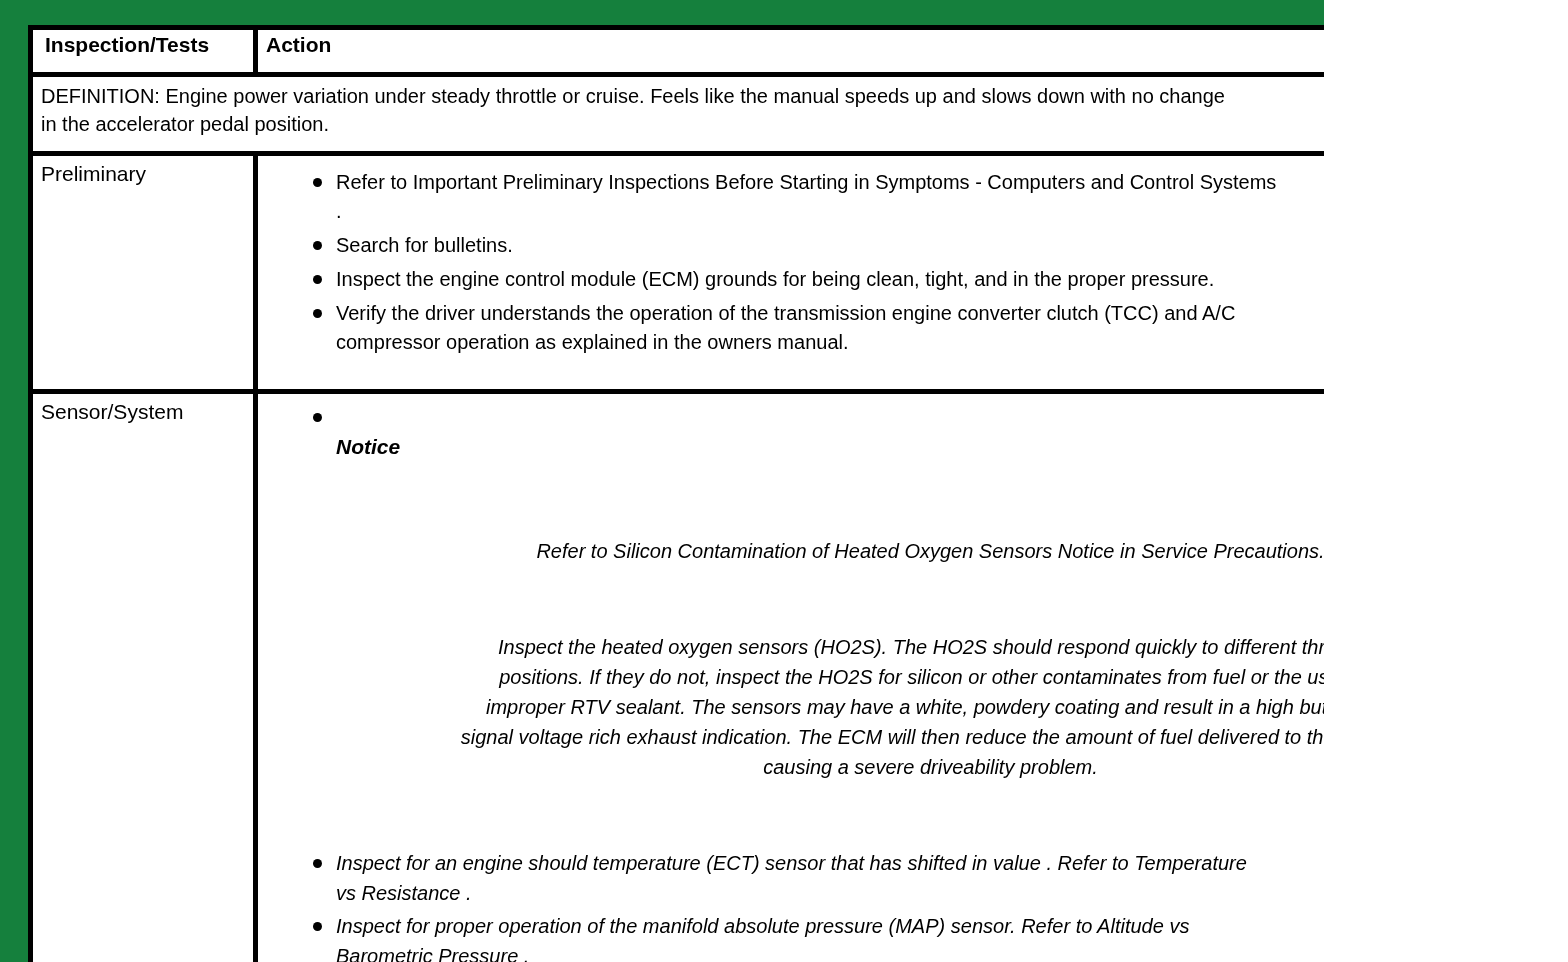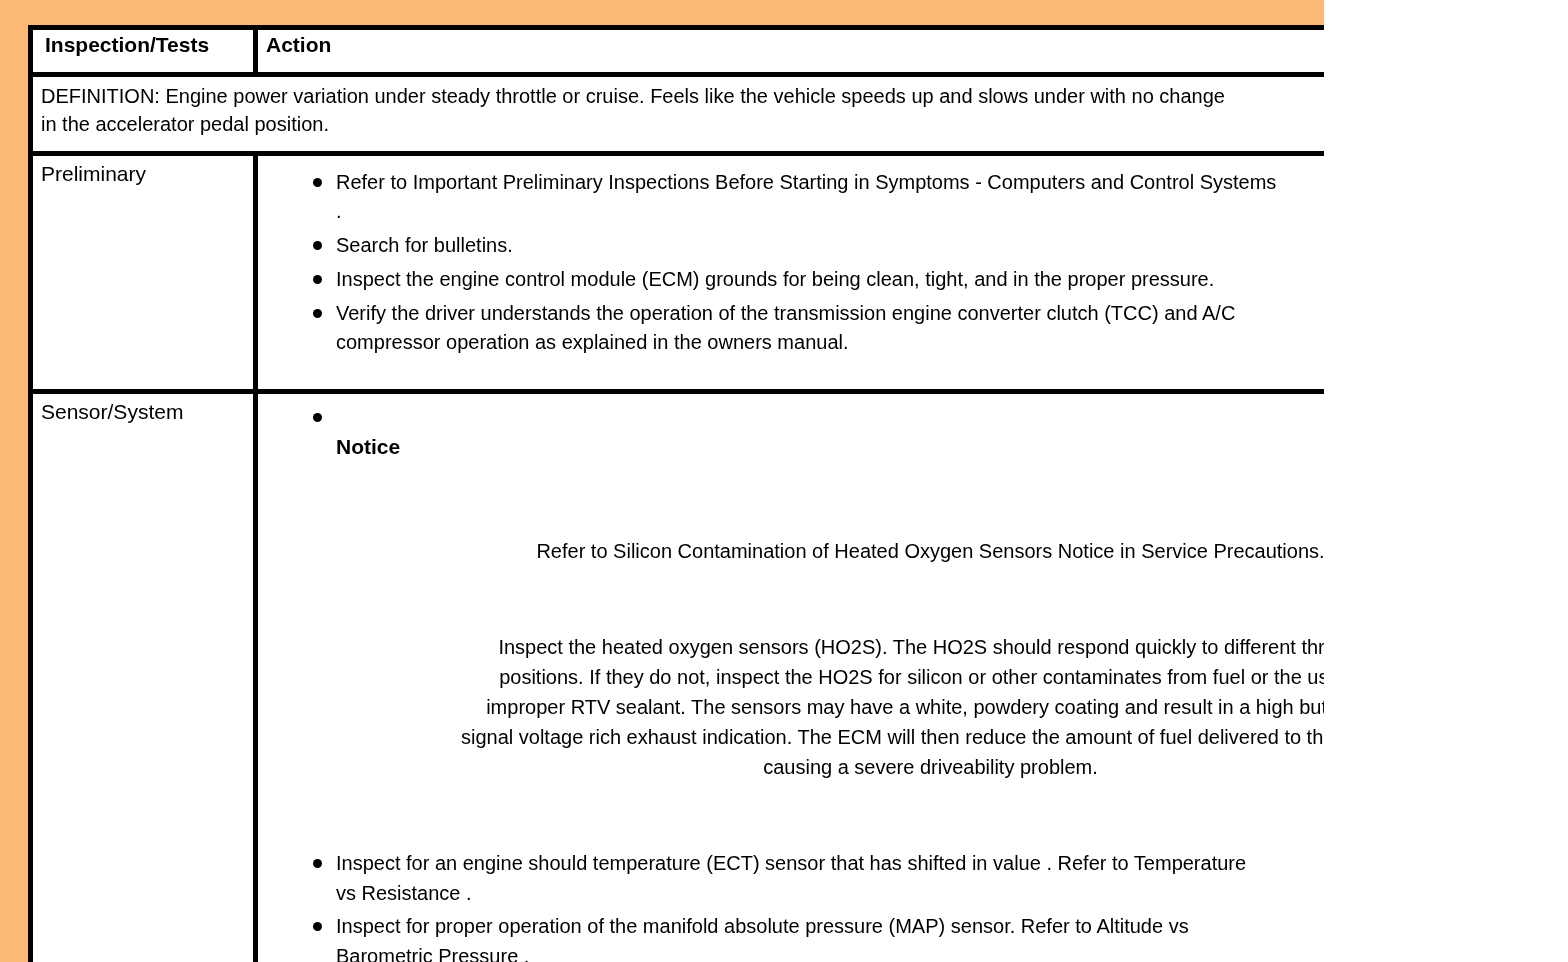--- a/index.html
+++ b/index.html
@@ -8,21 +8,21 @@
     background: #ffffff;
     width: 1568px;
     height: 962px;
     font-family: "Liberation Sans", sans-serif;
     color: #000000;
   }
   .page {
     position: relative;
     width: 1324px;
     height: 962px;
-    background: #fdba74;
+    background: #15803d;
     overflow: hidden;
   }
   table.doc-table {
     position: absolute;
     left: 28px;
     top: 25px;
     width: 1514px;
     border-collapse: collapse;
     table-layout: fixed;
   }
@@ -67,21 +67,21 @@
   }
   ul.action-list.sensor-list { margin-top: 8px; }
   ul.action-list li {
     position: relative;
     padding-left: 78px;
     font-size: 20px;
     line-height: 29px;
     margin-bottom: 5px;
     white-space: pre-line;
   }
-  ul.sensor-list li { line-height: 30px; margin-bottom: 3px; }
+  ul.sensor-list li { line-height: 30px; margin-bottom: 3px; font-style: italic; }
   ul.action-list li::before {
     content: "";
     position: absolute;
     left: 55px;
     top: 10px;
     width: 9px;
     height: 9px;
     border-radius: 50%;
     background: #000000;
   }
@@ -114,21 +114,21 @@
     <colgroup>
       <col class="c1">
       <col class="c2">
     </colgroup>
     <tbody>
         <tr>
       <th class="hdr-cell">Inspection/Tests</th>
       <th class="hdr-cell hdr-action">Action</th>
     </tr>
     <tr>
-      <td class="definition-cell" colspan="2">DEFINITION: Engine power variation under steady throttle or cruise. Feels like the vehicle speeds up and slows under with no change
+      <td class="definition-cell" colspan="2">DEFINITION: Engine power variation under steady throttle or cruise. Feels like the manual speeds up and slows down with no change
 in the accelerator pedal position.</td>
     </tr>
     <tr>
       <td class="row-label-cell">Preliminary</td>
       <td class="action-cell prelim">
         <ul class="action-list">
           <li>Refer to Important Preliminary Inspections Before Starting in Symptoms - Computers and Control Systems
 .</li>
           <li>Search for bulletins.</li>
           <li>Inspect the engine control module (ECM) grounds for being clean, tight, and in the proper pressure.</li>

